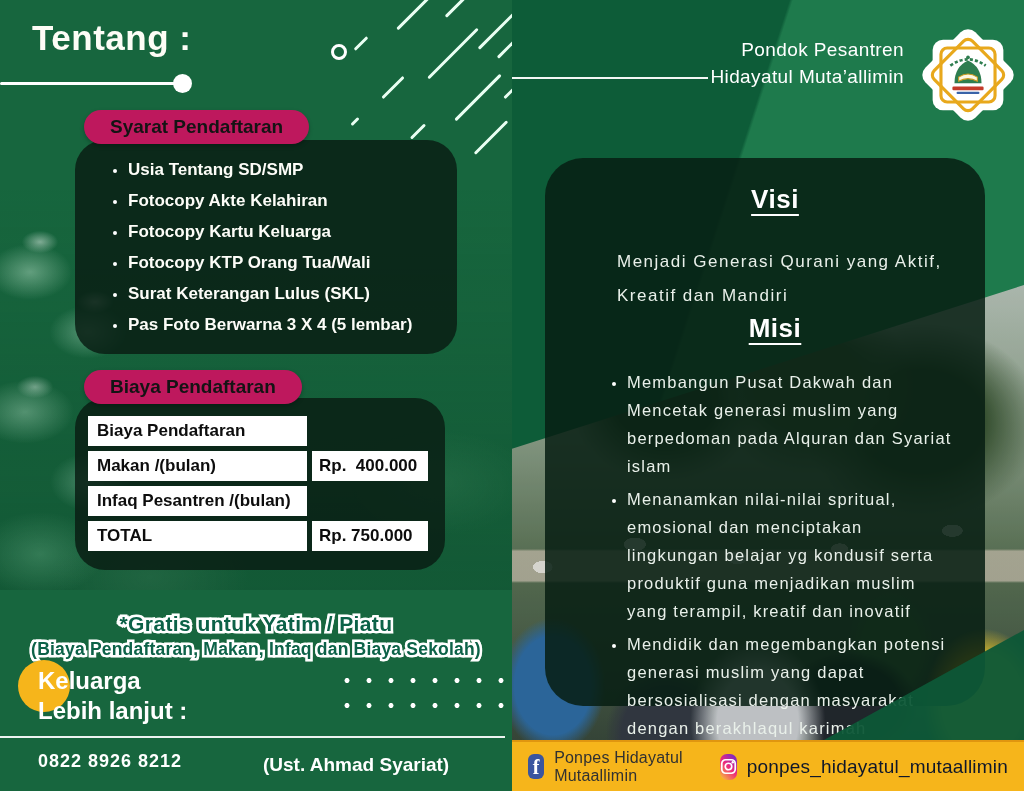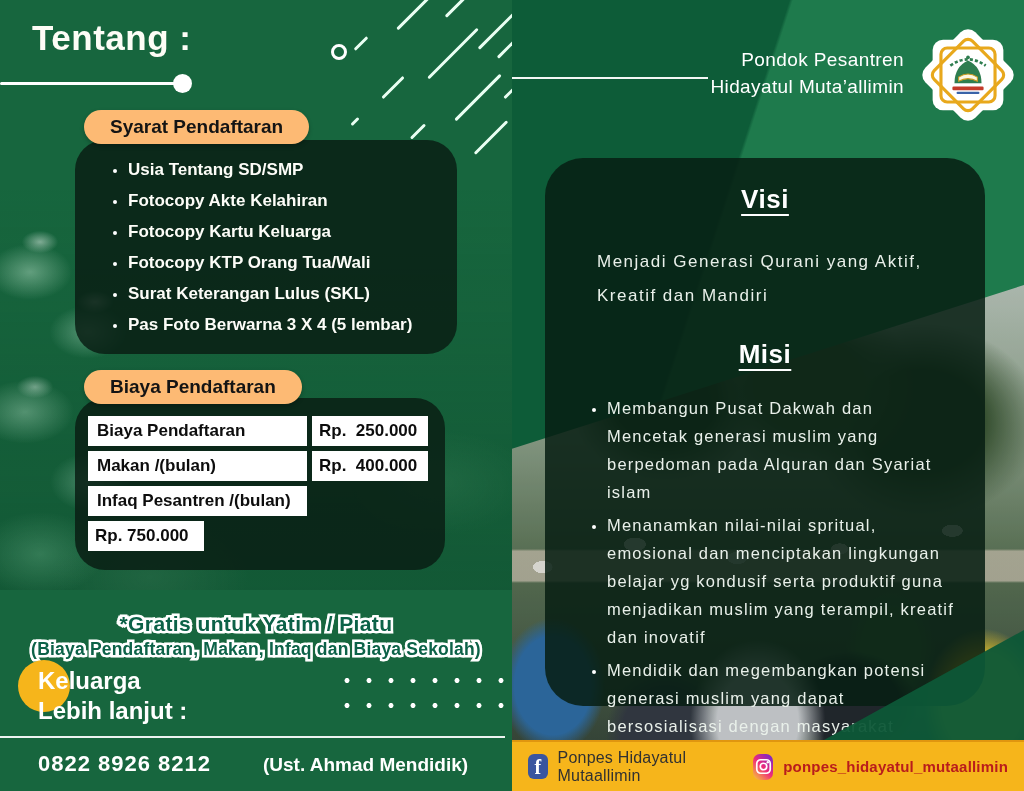--- a/index.html
+++ b/index.html
@@ -34,21 +34,21 @@
   .ring { position:absolute; left:331px; top:44px; width:16px; height:16px; border:3px solid #fff; border-radius:50%; }
 
   .title-tentang { position:absolute; left:32px; top:18px; color:#fdfdf6; font-size:35px; font-weight:bold; letter-spacing:.5px; }
   .title-line { position:absolute; left:0; top:82px; width:178px; height:3px; background:#fff; border-radius:2px; }
   .title-dot  { position:absolute; left:173px; top:74px; width:19px; height:19px; background:#fff; border-radius:50%; }
 
   .dark-panel { position:absolute; background:rgba(9,31,20,.85); border-radius:30px; }
   .panel-syarat { left:75px; top:140px; width:382px; height:214px; }
   .panel-biaya  { left:75px; top:398px; width:370px; height:172px; }
 
-  .pill { position:absolute; background:#fdba74; border-radius:18px; padding:6px 26px;
+  .pill { position:absolute; background:#be185d; border-radius:18px; padding:6px 26px;
           color:#141414; font-size:19px; font-weight:bold; white-space:nowrap; box-shadow:0 2px 4px rgba(0,0,0,.25); }
   .pill-syarat { left:84px; top:110px; }
   .pill-biaya  { left:84px; top:370px; }
 
   .syarat-list { position:absolute; left:108px; top:160px; width:340px; list-style:disc; color:#fff; }
   .syarat-list li { margin:0 0 11px 20px; font-size:17px; font-weight:bold; color:#fdfdf8; }
   .syarat-list li::marker { color:#fff; font-size:14px; }
 
   .biaya-table { position:absolute; left:88px; top:416px; width:340px; }
   .biaya-row { display:flex; gap:5px; margin-bottom:5px; }
@@ -65,21 +65,21 @@
   .gratis-2 { font-size:17.5px; font-weight:bold; letter-spacing:.2px; margin-top:3px; }
 
   .info-circle { position:absolute; left:18px; top:660px; width:52px; height:52px; background:#f6b51b; border-radius:50%; }
   .info-text { position:absolute; left:38px; top:666px; color:#fff; font-size:24px; font-weight:bold; line-height:30px; }
 
   .dots-grid { position:absolute; left:332px; top:664px; width:178px; height:64px;
     background-image:radial-gradient(circle, #fff 2.2px, transparent 2.8px);
     background-size:22px 25px; background-position:4px 4px; }
 
   .left-divider { position:absolute; left:0; top:736px; width:505px; height:2px; background:rgba(255,255,255,.92); }
-  .phone-number { position:absolute; left:38px;  top:751px; color:#fff; font-size:22px; font-weight:bold; letter-spacing:1px; }
+  .phone-number { position:absolute; left:38px;  top:751px; color:#fff; font-size:18px; font-weight:bold; letter-spacing:1px; }
   .contact-name { position:absolute; left:263px; top:754px; color:#fff; font-size:19px; font-weight:bold; }
 
   
   .right-half { position:absolute; left:512px; top:0; width:512px; height:791px; overflow:hidden; background:#0d5c38; }
   .rh-top { position:absolute; left:0; top:0; width:512px; height:560px;
             background:linear-gradient(108deg, #0d5c38 40%, #1e7a4c 40.5%); }
 
   .rh-photo { position:absolute; left:0; top:285px; width:512px; height:455px;
     clip-path:polygon(0 36%, 100% 0, 100% 100%, 0 100%);
     filter:brightness(.92);
@@ -95,49 +95,49 @@
       radial-gradient(80px 90px  at 30% 99%, #343b44 55%, transparent 75%),
       radial-gradient(90px 70px  at 66% 92%, #23292f 55%, transparent 75%),
       radial-gradient(60px 80px  at 74% 80%, #4e7f4a 45%, transparent 75%),
       linear-gradient(180deg, transparent 58%, rgba(205,196,178,.75) 58.5%, rgba(205,196,178,.75) 65%, transparent 65.5%),
       radial-gradient(140px 120px at 58% 22%, #4c6b43 40%, transparent 75%),
       radial-gradient(160px 130px at 80% 30%, #3c5836 40%, transparent 75%),
       radial-gradient(130px 110px at 30% 25%, #31512f 40%, transparent 75%),
       linear-gradient(180deg, #b9c6bb 0%, #93a791 30%, #5d7658 60%, #3a4a3c 100%);
   }
 
-  .brand-text { position:absolute; right:120px; top:46px; text-align:right; color:#fff;
+  .brand-text { position:absolute; right:120px; top:36px; text-align:right; color:#fff;
                 font-size:19px; line-height:27px; letter-spacing:.4px; }
   .brand-line { position:absolute; left:0; top:77px; width:196px; height:2px; background:rgba(255,255,255,.95); }
   .logo { position:absolute; left:404px; top:22px; width:104px; height:106px; }
 
   .vm-panel { position:absolute; left:33px; top:158px; width:440px; height:548px;
-              background:rgba(7,30,19,.86); border-radius:38px; }
+              background:rgba(7,30,19,.86); border-radius:38px;padding-left:20px; }
   .vm-heading { text-align:center; color:#fff; font-size:26px; font-weight:bold;
                 text-decoration:underline; text-underline-offset:6px; text-decoration-thickness:2px; letter-spacing:.5px; }
   .visi-heading { margin-top:26px; }
   .visi-body { margin:30px 0 0 52px; color:#e9f0ea; font-size:17px; letter-spacing:1.5px; line-height:34px; }
-  .misi-heading { margin-top:26px; }
+  .misi-heading { }
   .misi-list { margin:24px 30px 0 62px; list-style:disc; }
   .misi-list li { color:#e9f0ea; font-size:16.5px; letter-spacing:1.2px; line-height:28px; margin-bottom:5px; }
   .misi-list li::marker { color:#fff; font-size:13px; }
 
   .corner-tri { position:absolute; right:0; bottom:51px; width:200px; height:110px;
                 background:#0d5737; clip-path:polygon(100% 0, 100% 100%, 0 100%); opacity:.95; }
 
   .footer-bar { position:absolute; left:0; top:740px; width:512px; height:51px; background:#f6b51b;
                 border-top:2px solid #e0960f; display:flex; align-items:center; padding:0 16px; }
   .fb-icon { width:25px; height:25px; background:#3a559f; border-radius:6px; display:flex; align-items:center;
              justify-content:center; color:#fff; font-family:"Liberation Serif","DejaVu Serif",serif;
              font-weight:bold; font-size:20px; line-height:1; }
   .social-label { color:#313131; font-size:16px; letter-spacing:.2px; margin-left:10px; }
   .ig-icon { width:26px; height:26px; border-radius:7px; margin-left:26px;
              background:linear-gradient(45deg,#f9ce34 0%,#ee2a7b 50%,#6228d7 100%);
              display:flex; align-items:center; justify-content:center; }
-  .ig-handle { color:#b91c1c; font-size:15px; letter-spacing:.2px; margin-left:10px;font-weight:bold; }
+  .ig-handle { color:#0f172a; font-size:19px; letter-spacing:.2px; margin-left:10px; }
 </style>
 </head>
 <body>
 
 <div class="stage">
 
   <div class="left-half">
     <div class="left-photo"></div>
 
     <div class="decor-dashes">
@@ -171,33 +171,33 @@
         <li>Surat Keterangan Lulus (SKL)</li>
         <li>Pas Foto Berwarna 3 X 4 (5 lembar)</li>
       </ul>
 
     <div class="dark-panel panel-biaya"></div>
     <div class="pill pill-biaya">Biaya Pendaftaran</div>
     <div class="biaya-table">
 
         <div class="biaya-row">
           <div class="biaya-cell biaya-label">Biaya Pendaftaran</div>
-          <div class="biaya-cell biaya-value">Rp.  250.000</div>
         </div>
 
         <div class="biaya-row">
           <div class="biaya-cell biaya-label">Makan /(bulan)</div>
           <div class="biaya-cell biaya-value">Rp.  400.000</div>
         </div>
 
         <div class="biaya-row">
           <div class="biaya-cell biaya-label">Infaq Pesantren /(bulan)</div>
         </div>
 
         <div class="biaya-row">
+          <div class="biaya-cell biaya-label">TOTAL</div>
           <div class="biaya-cell biaya-value">Rp. 750.000</div>
         </div>
       </div>
 
     <div class="gratis-wrap">
       <div class="gratis-1 outlined">
         <span class="under">*Gratis untuk Yatim / Piatu</span>
         <span class="over">*Gratis untuk Yatim / Piatu</span>
       </div><br>
       <div class="gratis-2 outlined">
@@ -208,21 +208,21 @@
 
     <div class="info-circle"></div>
     <div class="info-text">
       <div>Keluarga</div>
       <div>Lebih lanjut :</div>
     </div>
     <div class="dots-grid"></div>
 
     <div class="left-divider"></div>
     <div class="phone-number">0822 8926 8212</div>
-    <div class="contact-name">(Ust. Ahmad Mendidik)</div>
+    <div class="contact-name">(Ust. Ahmad Syariat)</div>
   </div>
 
   <div class="right-half">
     <div class="rh-top"></div>
     <div class="rh-photo"></div>
 
     <div class="brand-line"></div>
     <div class="brand-text">
       <div>Pondok Pesantren</div>
       <div>Hidayatul Muta’allimin</div>

